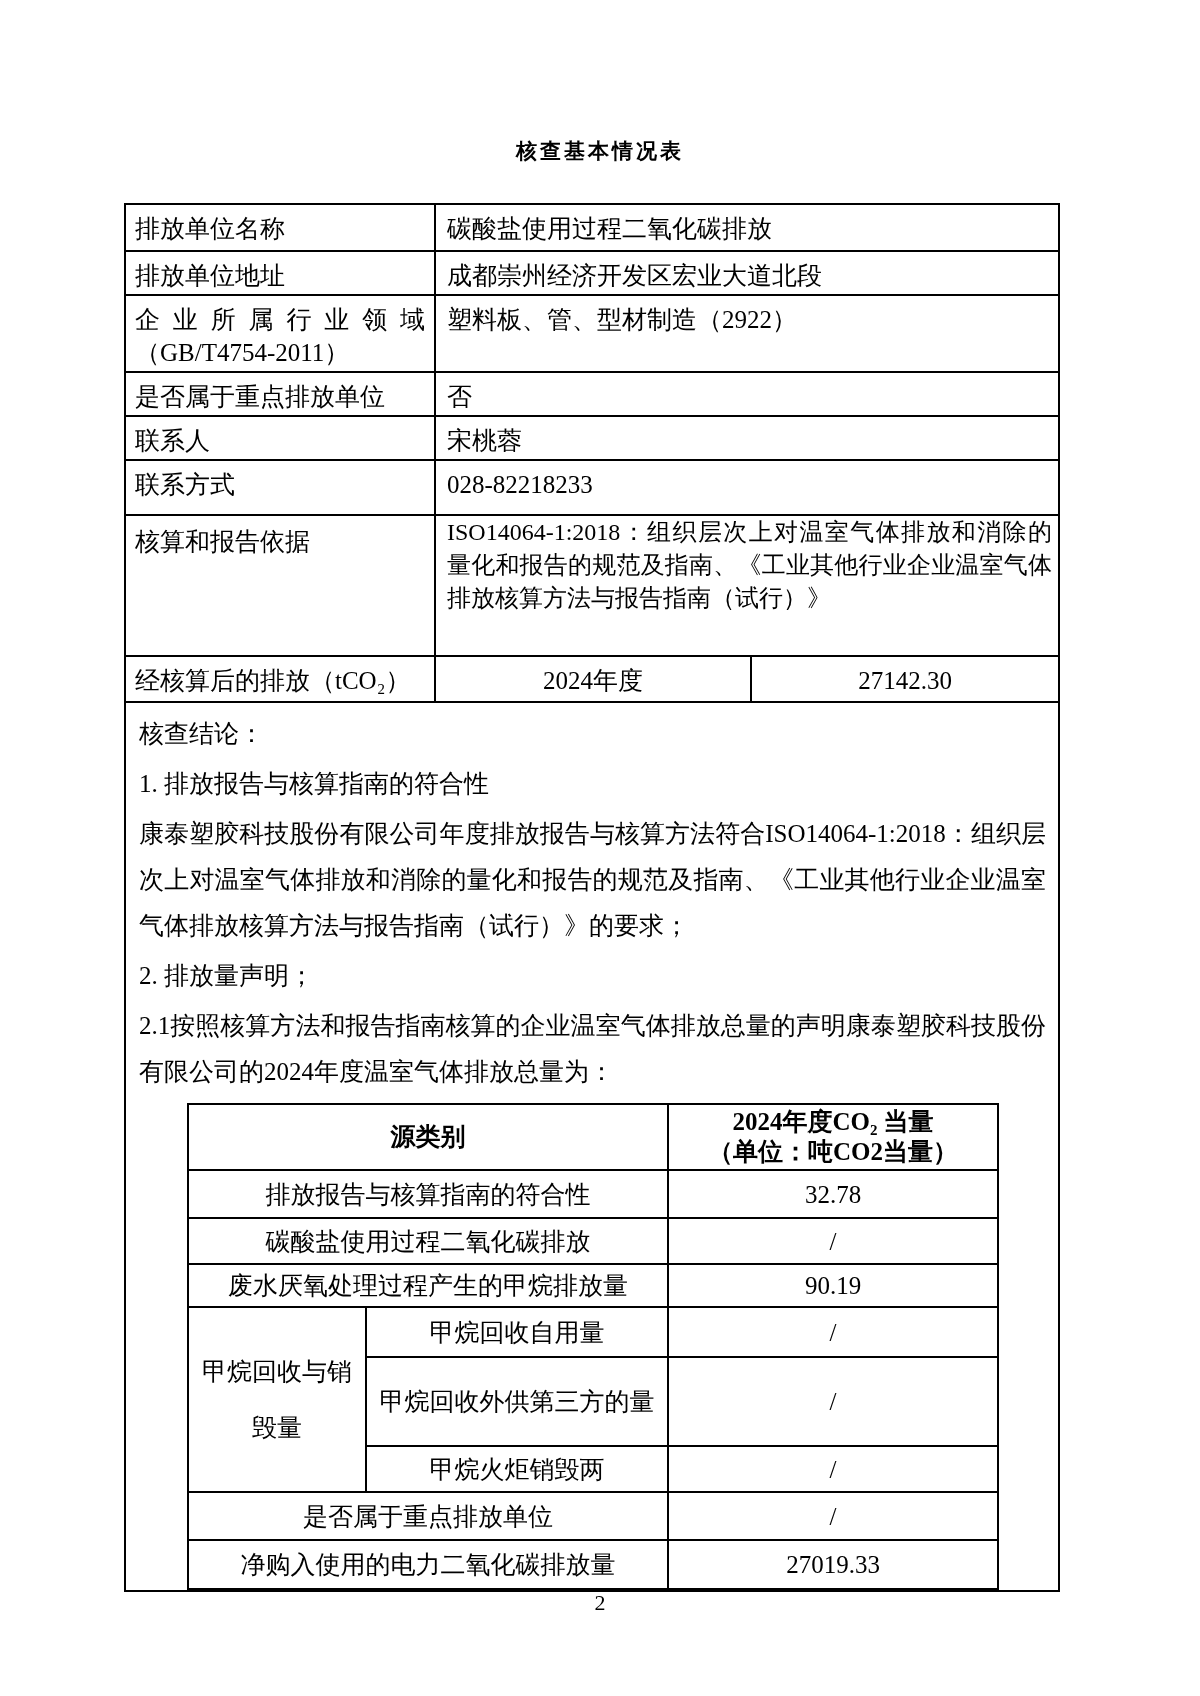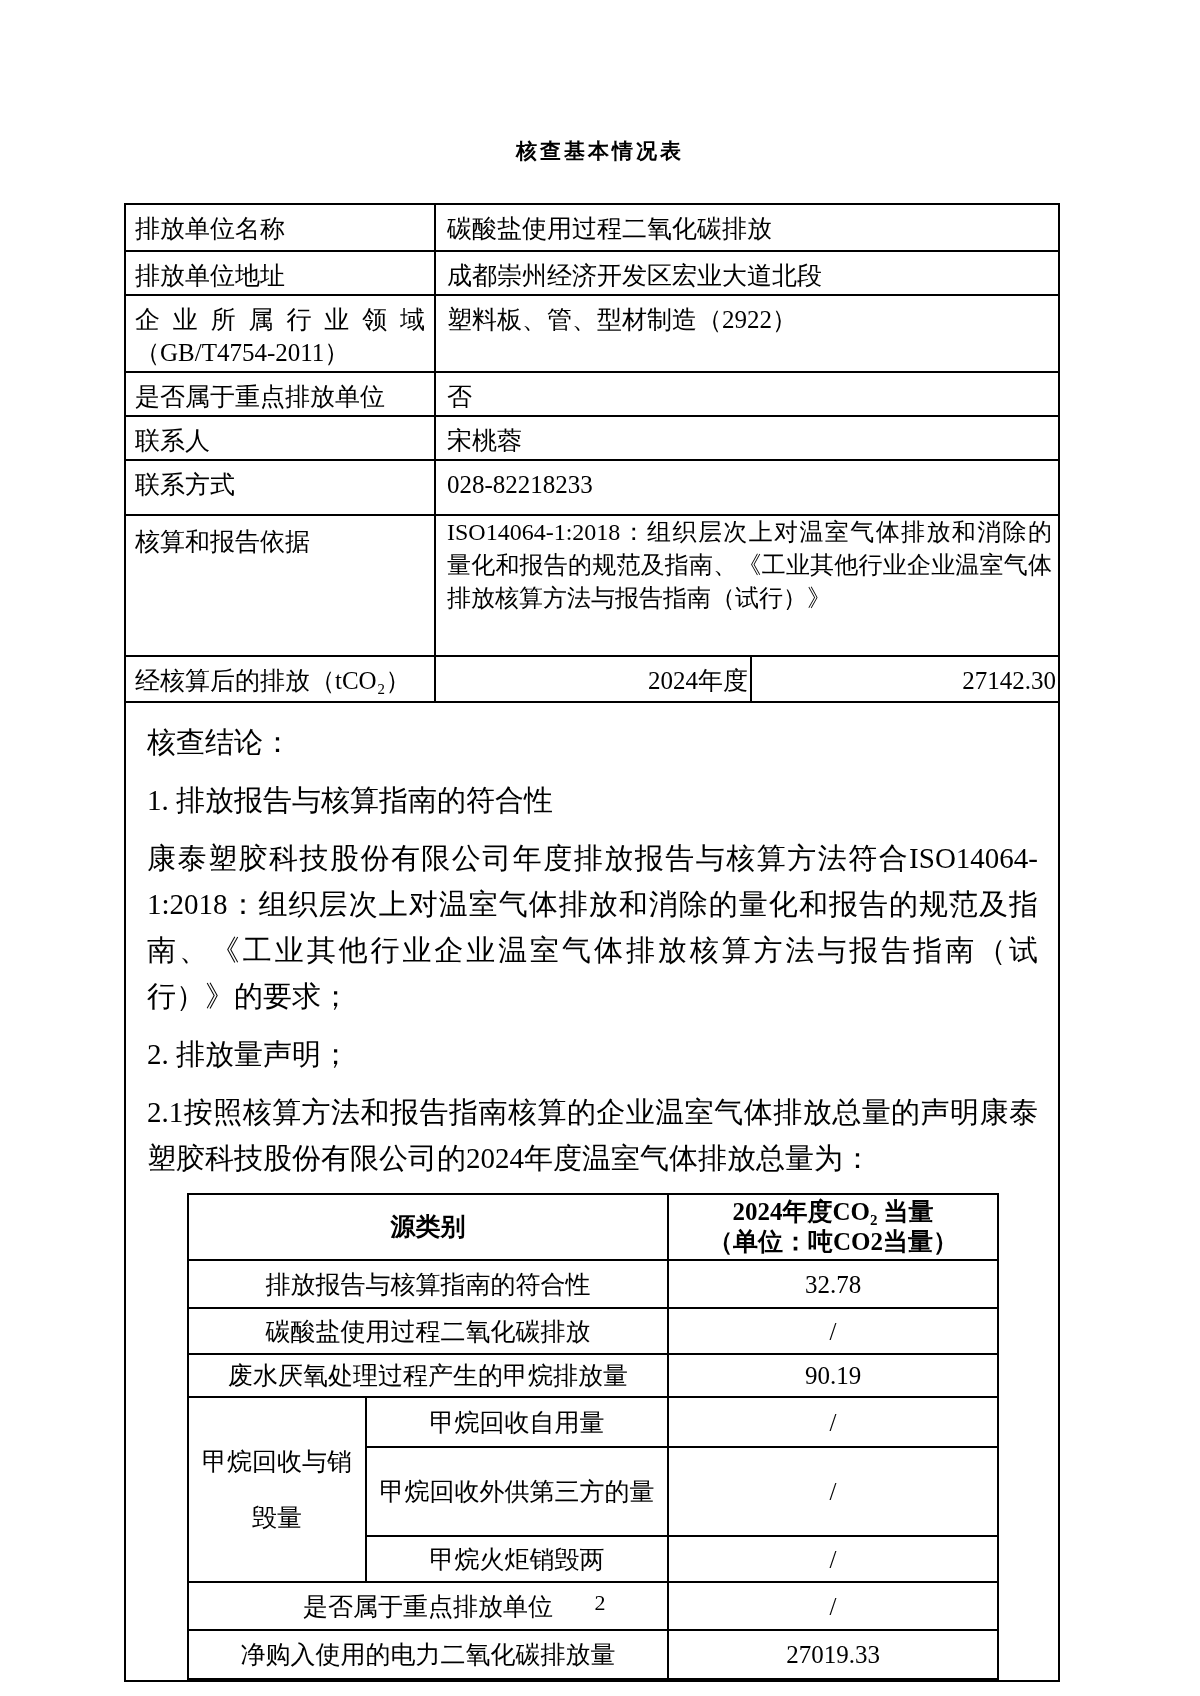--- a/index.html
+++ b/index.html
@@ -16,28 +16,28 @@
     text-align:center;font-size:21px;font-weight:bold;
     letter-spacing:3px;
   }
   table{border-collapse:collapse;table-layout:fixed;}
   td{border:2px solid #000;font-size:25px;overflow:hidden;}
 
   
   .outer{position:absolute;left:124px;top:203px;width:934px;}
   .outer td{vertical-align:top;padding:7px 6px 2px 9px;line-height:33px;}
   .outer td.val{padding-left:11px;}
-  .outer td.center{text-align:right;padding-left:2px;padding-right:2px;margin-top:14px;}
+  .outer td.center{text-align:center;padding-left:2px;padding-right:2px;margin-top:14px;}
   .spread{text-align:justify;text-align-last:justify;width:290px;}
   .dep-val{line-height:47px;padding-top:0 !important;font-size:24px !important;text-align:justify;}
   .dep-lbl{padding-top:9px !important;}
 
   
   .conclusion{padding:4px 8px 0 9px !important;}
-  .conclusion p{margin:12px;font-size:29px;line-height:46px;}
+  .conclusion p{margin:4px;font-size:25px;line-height:46px;}
   .just{text-align:justify;}
 
   
   .inner{width:810px;margin:8px 0 0 52px;}
   .inner td{text-align:center;vertical-align:middle;padding:2px 6px;line-height:31px;}
   .inner .hdr{font-weight:bold;line-height:30px;}
   .group-cell{line-height:56px !important;padding:2px 10px !important;}
 
   .page-number{
     position:absolute;top:1590px;left:0;width:1200px;

